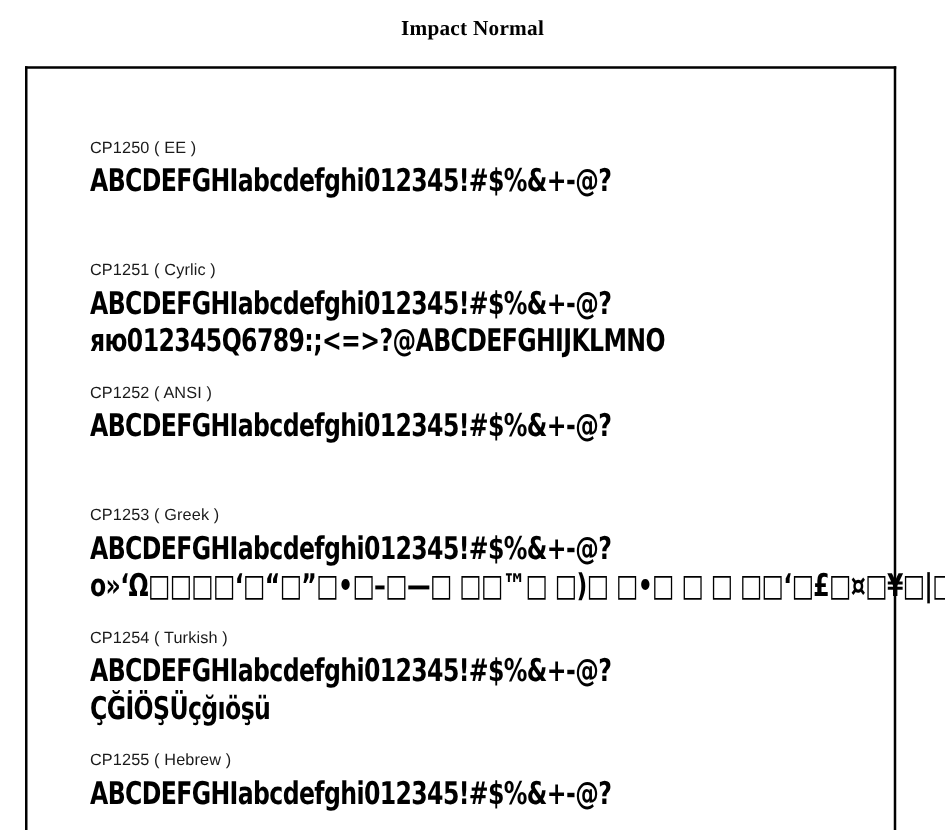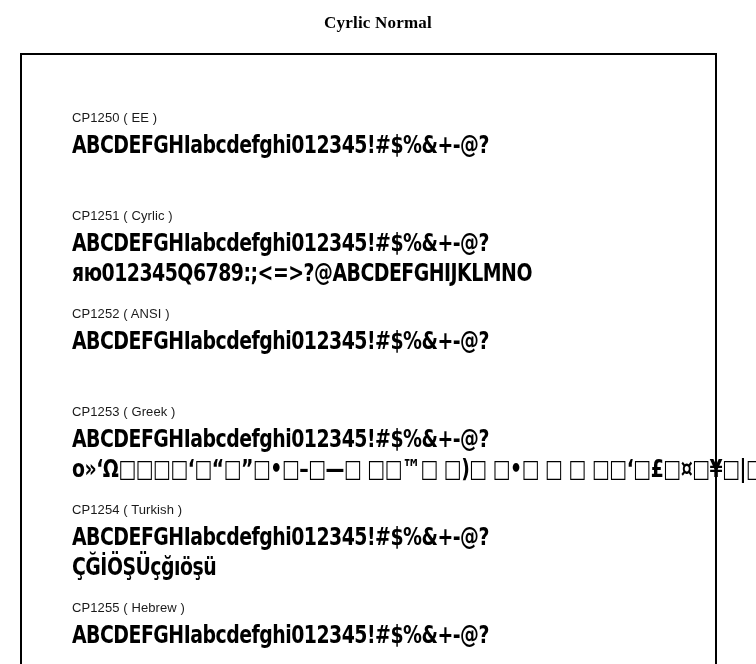--- a/index.html
+++ b/index.html
@@ -88,21 +88,21 @@
   .pos-0 { top: 55px;  }
   .pos-1 { top: 153px; }
   .pos-2 { top: 251px; }
   .pos-3 { top: 349px; }
   .pos-4 { top: 447px; }
   .pos-5 { top: 545px; }
 </style>
 </head>
 <body>
 
-<h1 id="page-title">Cyrlic Normal</h1>
+<h1 id="page-title">Impact Normal</h1>
 
 <div id="content-frame">
   <div id="codepage-list">
       <div class="codepage-block pos-0">
         <div class="cp-label">CP1250 ( EE )</div>
         <div class="cp-sample">ABCDEFGHIabcdefghi012345!#$%&amp;+-@?</div>
       </div>
       <div class="codepage-block pos-1">
         <div class="cp-label">CP1251 ( Cyrlic )</div>
         <div class="cp-sample">ABCDEFGHIabcdefghi012345!#$%&amp;+-@?</div>

